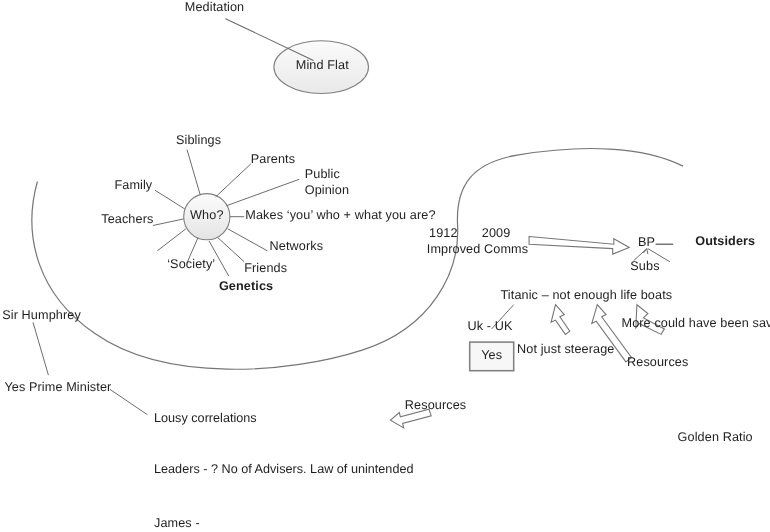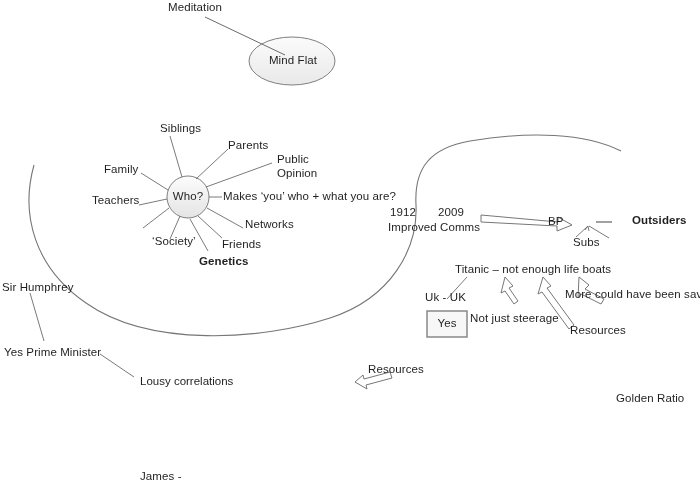--- a/index.html
+++ b/index.html
@@ -126,41 +126,42 @@
   <div class="lbl" style="left:222px;top:238px;">Friends</div>
 
   <div class="lbl" style="left:245px;top:218px;">Networks</div>
 
   <div class="lbl" style="left:223px;top:190px;">Makes ‘you’ who + what you are?</div>
 
   <div class="lbl" style="left:390px;top:206px;">1912</div>
   <div class="lbl" style="left:438px;top:206px;">2009</div>
   <div class="lbl" style="left:388px;top:221px;">Improved Comms</div>
 
-  <div class="lbl" style="left:548px;top:215px;">BP</div>
+  <div class="lbl" style="left:580px;top:215px;">BP</div>
   <div class="lbl" style="left:632px;top:214px;font-weight:bold;">Outsiders</div>
   <div class="lbl" style="left:573px;top:236px;">Subs</div>
 
   <div class="lbl" style="left:455px;top:263px;">Titanic – not enough life boats</div>
 
   <div class="lbl" style="left:425px;top:291px;">Uk - UK</div>
 
   <div class="lbl c" style="left:427px;top:317px;width:40px;">Yes</div>
 
   <div class="lbl" style="left:470px;top:312px;">Not just steerage</div>
 
   <div class="lbl" style="left:570px;top:324px;">Resources</div>
 
   <div class="lbl" style="left:565px;top:288px;">More could have been saved</div>
 
   <div class="lbl" style="left:2px;top:281px;">Sir Humphrey</div>
   <div class="lbl" style="left:4px;top:346px;">Yes Prime Minister</div>
 
   <div class="note-block" style="left:140px;top:343px;">
     <div>Lousy correlations</div>
+    <div>Leaders - ? No of Advisers. Law of unintended</div>
     
     
     
     
     
   </div>
 
   <div class="lbl" style="left:368px;top:363px;">Resources</div>
 
   <div class="lbl" style="left:140px;top:470px;">James -</div>

